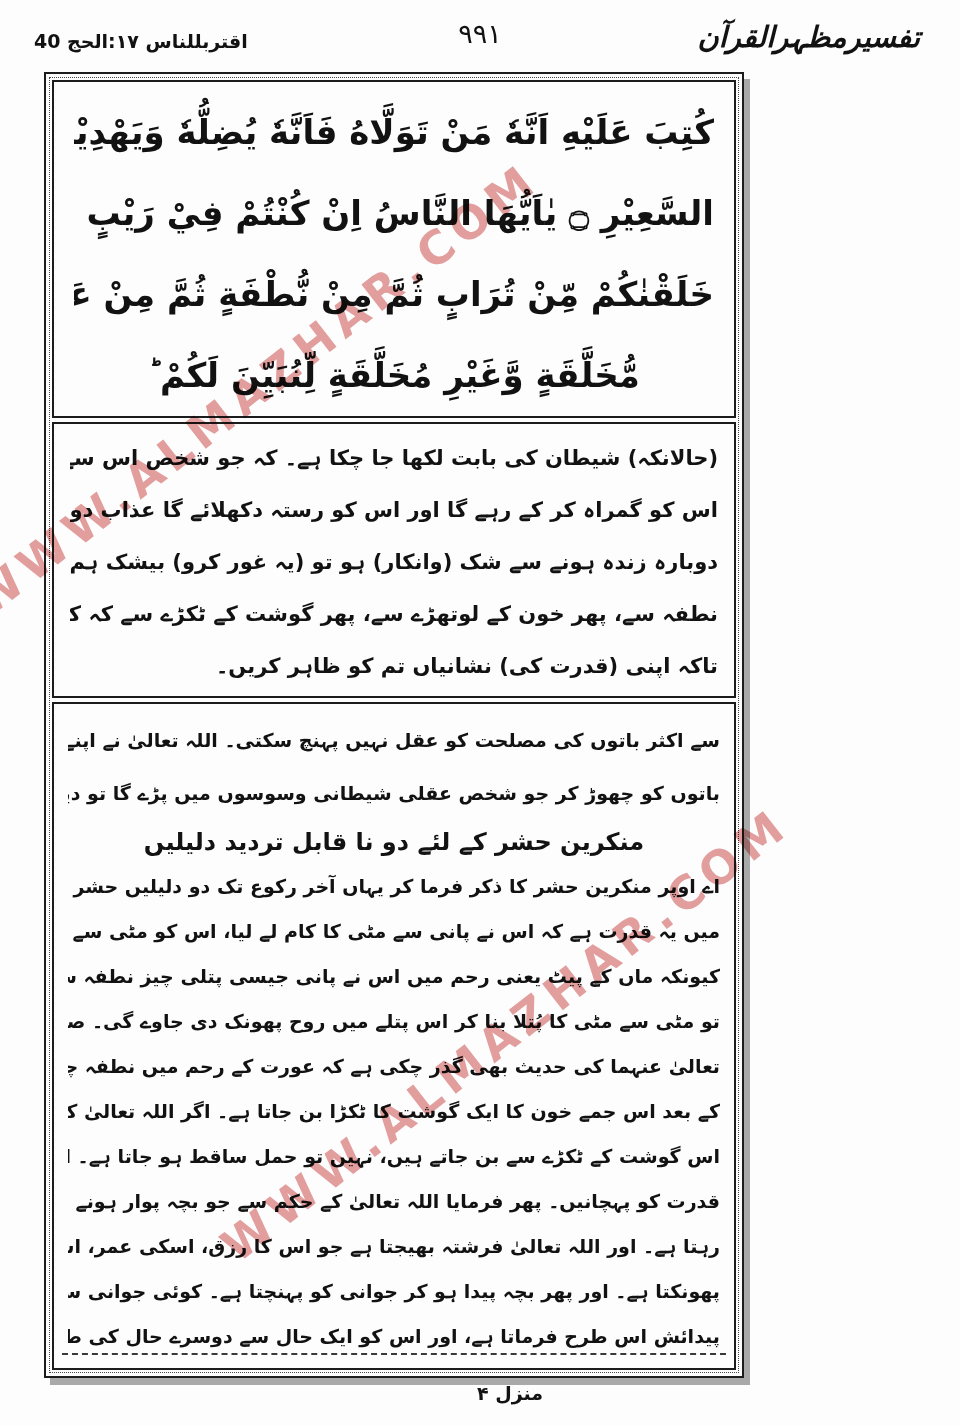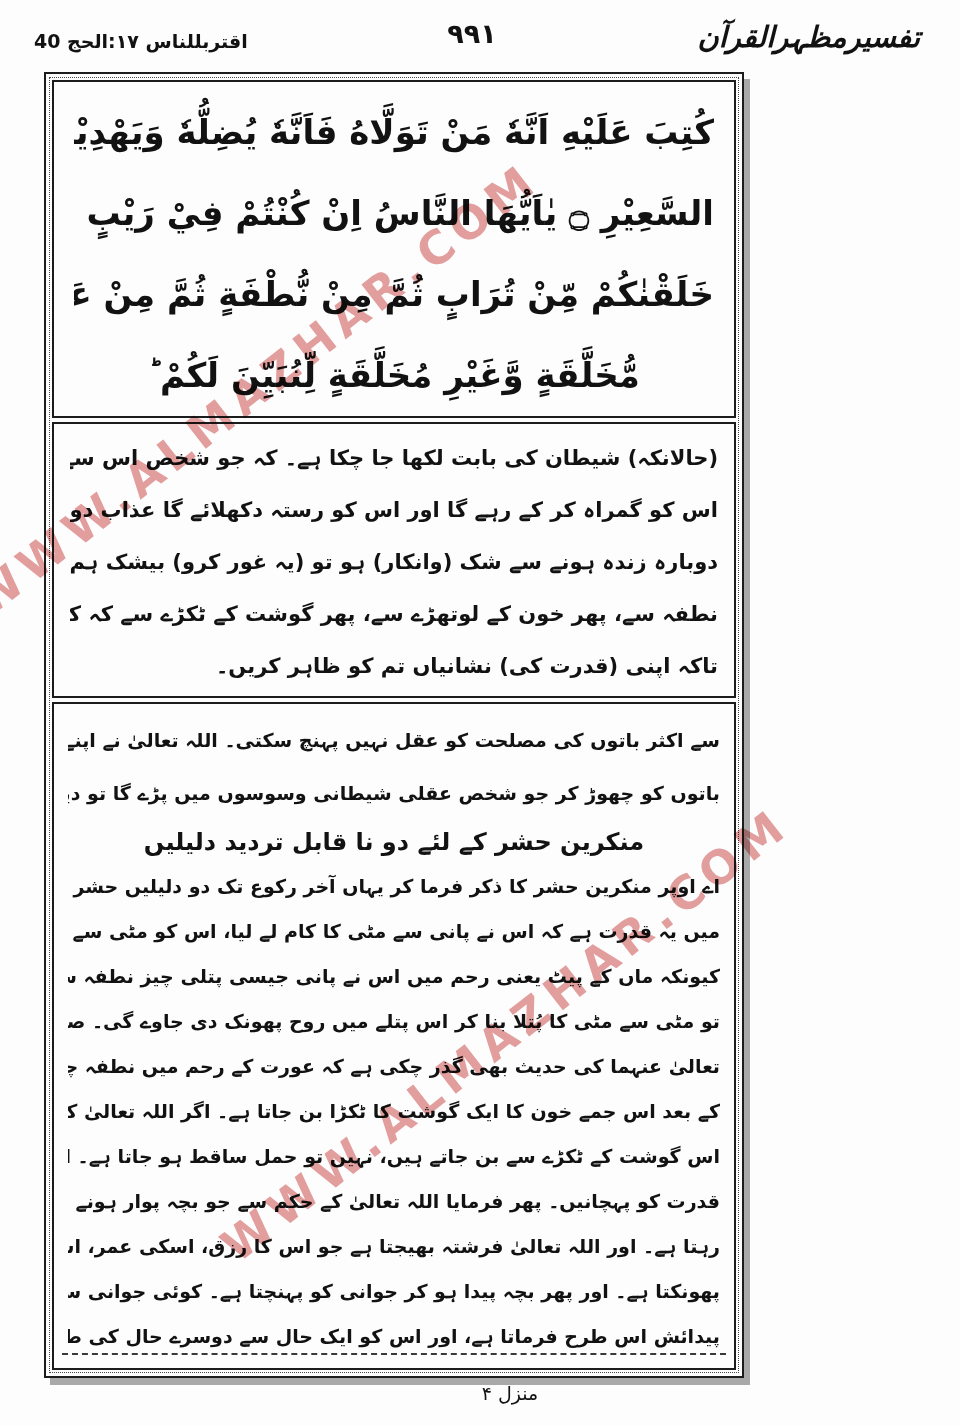--- a/index.html
+++ b/index.html
@@ -10,22 +10,22 @@
     color:#121212;
     position:relative;
     overflow:hidden;
   }
   
   .hdr-left{
     position:absolute;top:30px;left:34px;
     font-size:19px;font-weight:bold;direction:rtl;
   }
   .hdr-center{
-    position:absolute;top:18px;left:392px;width:160px;
-    text-align:center;font-size:27px;font-weight:bold;
+    position:absolute;top:18px;left:400px;width:160px;
+    text-align:center;font-size:27px;font-weight:normal;
   }
   .hdr-right{
     position:absolute;top:20px;right:40px;
     font-size:29px;font-weight:bold;direction:rtl;font-style:italic;
   }
   
   .frame{
     position:absolute;left:44px;top:72px;width:700px;height:1306px;
     border:2px solid #1c1c1c;
     box-shadow:6px 7px 0 #a9a9a9;
@@ -96,21 +96,21 @@
     font-size:24px;font-weight:bold;
   }
   .bd-line{height:45px;line-height:45px;}
   .dashed-bottom{
     position:absolute;left:8px;right:8px;bottom:13px;
     border-top:2px dashed #3a3a3a;
   }
   
   .footer{
     position:absolute;top:1382px;left:100px;width:820px;
-    text-align:center;font-size:19px;font-weight:normal;direction:rtl;
+    text-align:center;font-size:19px;font-weight:bold;direction:rtl;
   }
   
   .wm{
     position:absolute;
     font-size:46px;font-weight:bold;letter-spacing:7px;
     color:rgba(219,125,125,0.75);
     white-space:nowrap;
     transform:translate(-50%,-50%) rotate(-38deg);
     mix-blend-mode:multiply;
     pointer-events:none;

